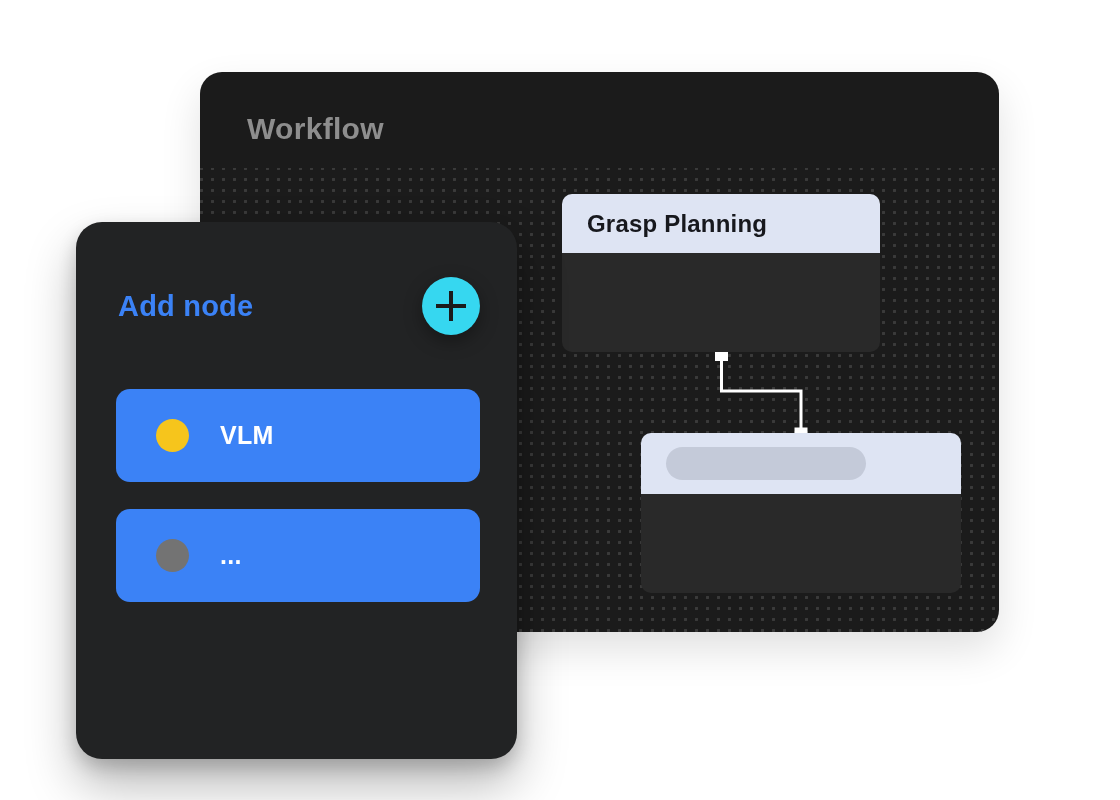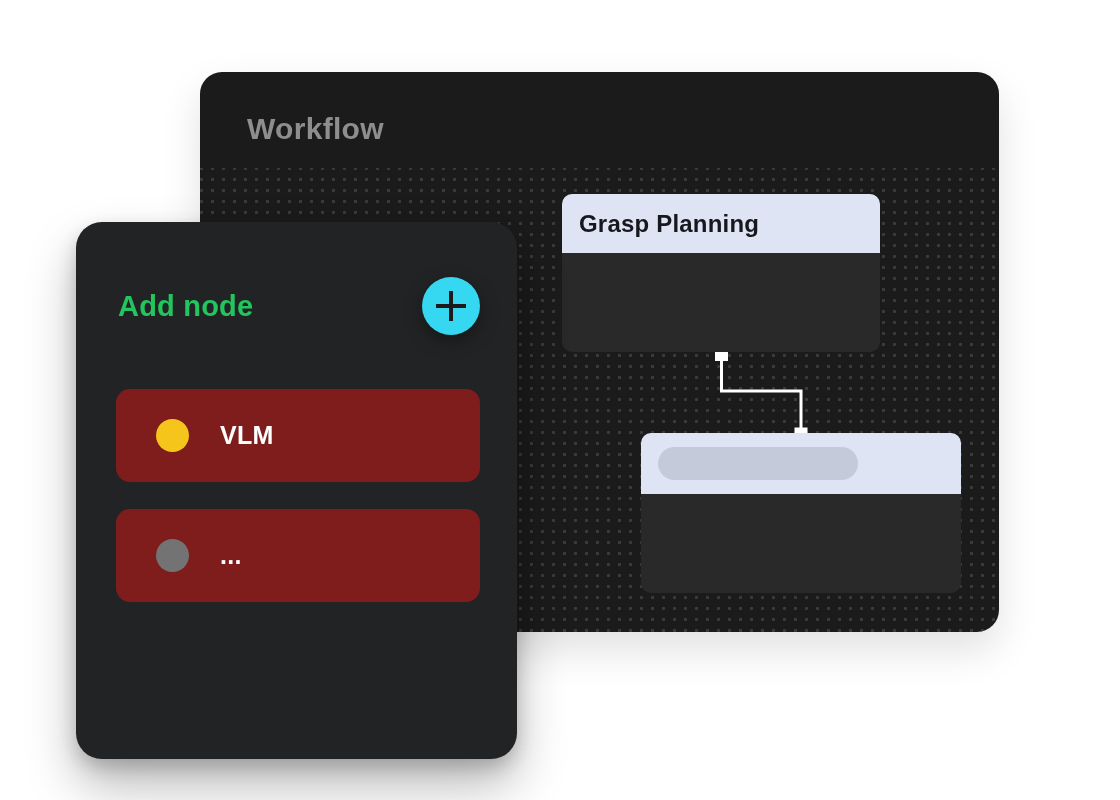--- a/index.html
+++ b/index.html
@@ -43,21 +43,21 @@
     position: absolute;
     border-radius: 10px;
     overflow: hidden;
     background: #292929;
   }
   .node-grasp { left: 362px; top: 122px; width: 318px; height: 158px; }
   .node-placeholder { left: 441px; top: 361px; width: 320px; height: 160px; }
   .node-header {
     display: flex;
     align-items: center;
-    padding: 0 17px;
+    padding: 0 25px;
     background: #dee4f3;
   }
   .node-grasp .node-header { height: 59px; }
   .node-placeholder .node-header { height: 61px; }
   .node-title {
     font-size: 24px;
     font-weight: 700;
     color: #17181d;
     letter-spacing: 0.2px;
   }
@@ -87,21 +87,21 @@
     position: absolute;
     left: 42px; right: 37px; top: 54px;
     height: 60px;
     display: flex;
     align-items: center;
     justify-content: space-between;
   }
   .add-node-title {
     font-size: 29px;
     font-weight: 700;
-    color: #22c55e;
+    color: #3b82f6;
     letter-spacing: 0.2px;
   }
   .add-button {
     width: 58px; height: 58px;
     border-radius: 50%;
     border: none;
     background: #36d7f0;
     color: #1b1b1b;
     font-size: 36px;
     font-weight: 400;
@@ -132,21 +132,21 @@
   .node-type-list {
     position: absolute;
     left: 40px; top: 167px;
     width: 364px;
     display: flex;
     flex-direction: column;
     gap: 27px;
   }
   .node-type-item {
     height: 93px;
-    background: #7f1d1d;
+    background: #3b82f6;
     border-radius: 14px;
     display: flex;
     align-items: center;
     padding: 0 0 0 40px;
     cursor: pointer;
   }
   .type-dot {
     width: 33px; height: 33px;
     border-radius: 50%;
     flex: 0 0 auto;

